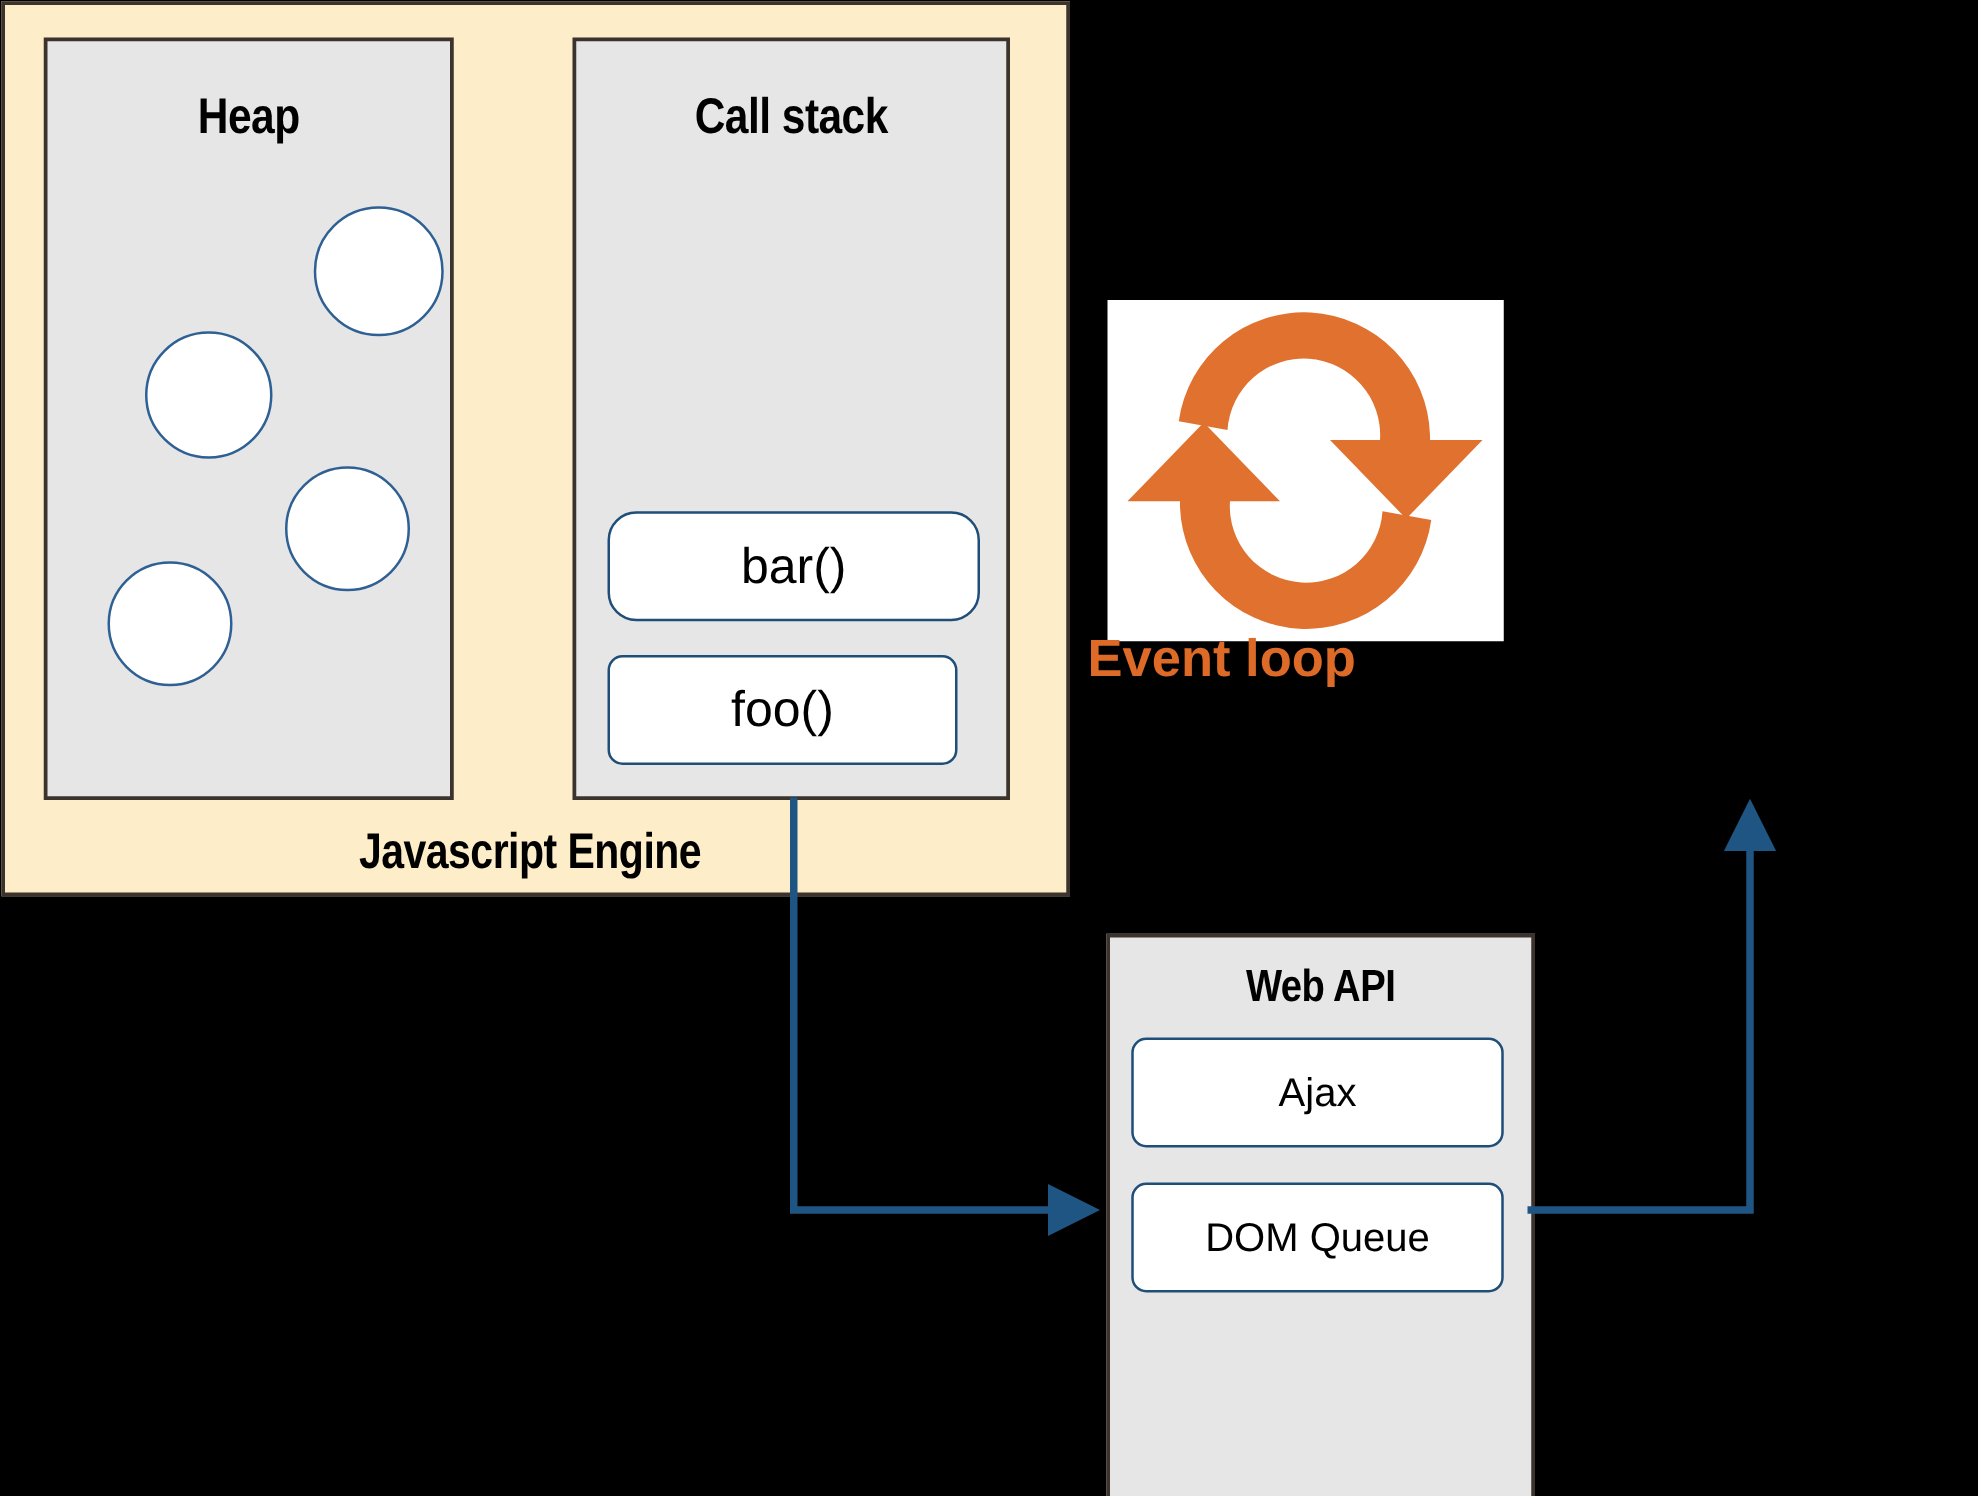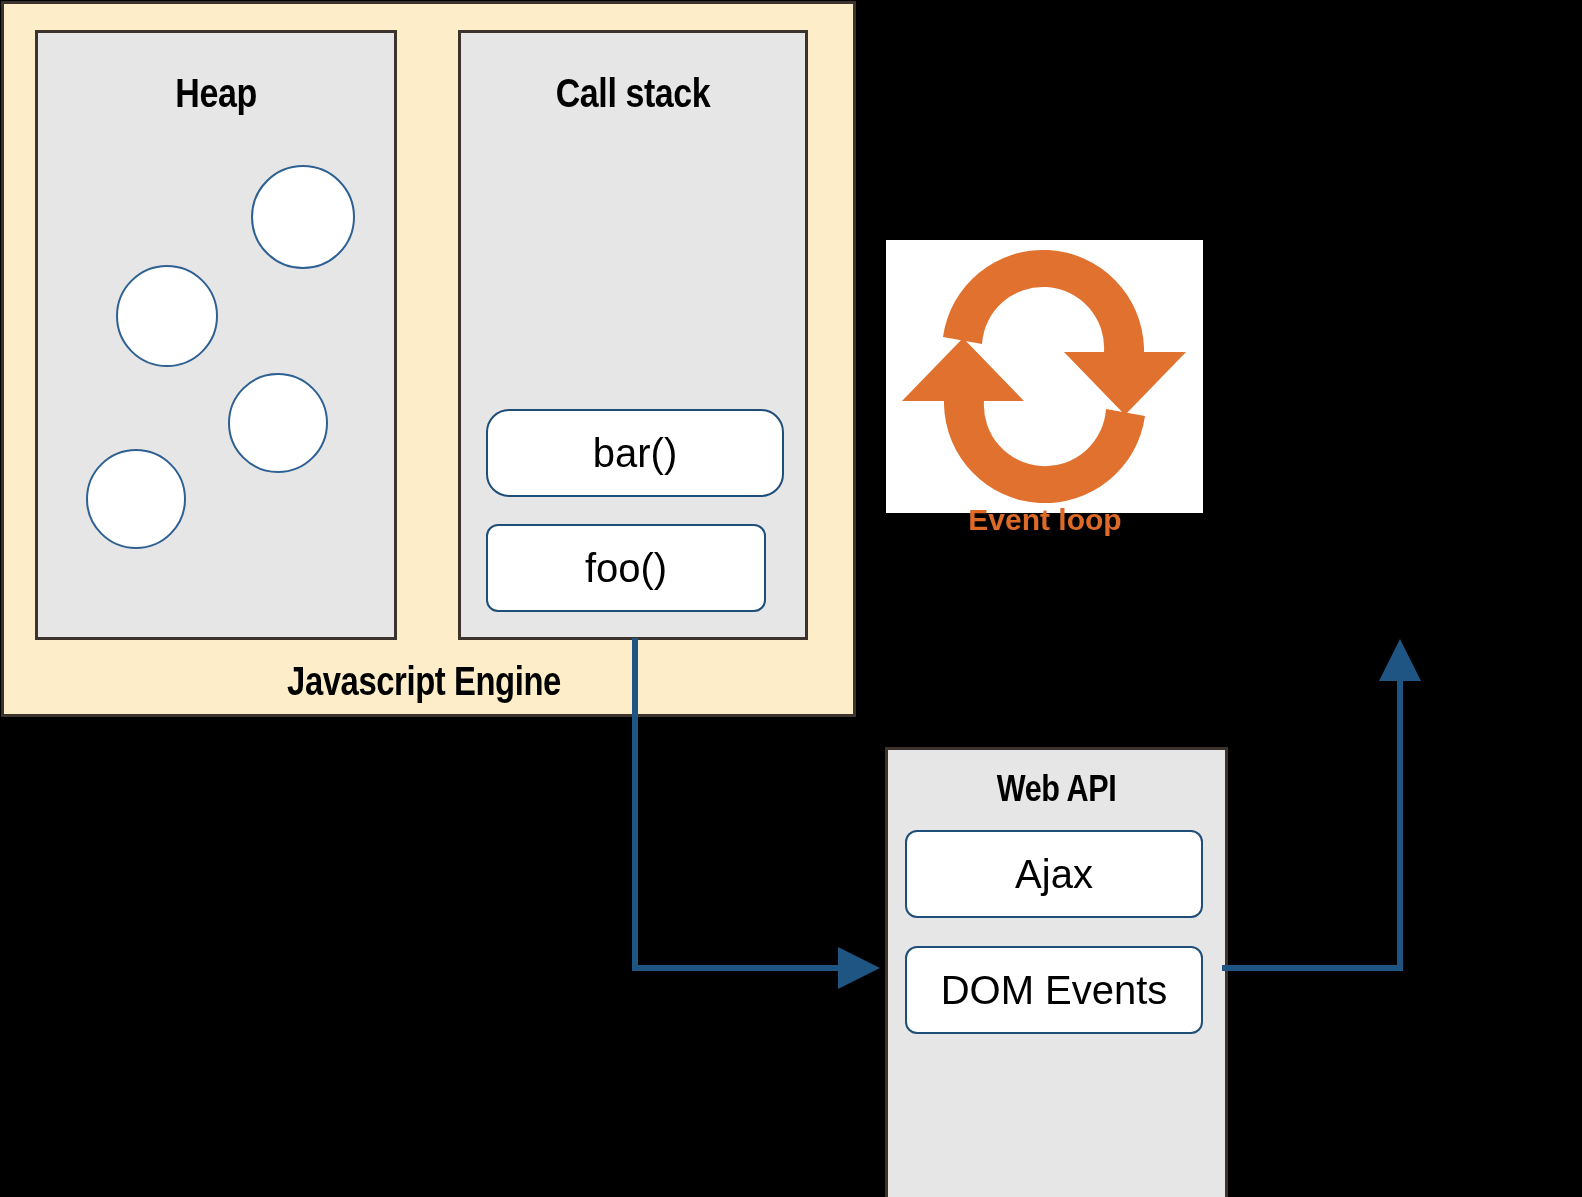--- a/index.html
+++ b/index.html
@@ -61,21 +61,21 @@
     color: #000000;
     white-space: nowrap;
   }
   .title-narrow {
     font-family: "Liberation Sans Narrow", "Liberation Sans", sans-serif;
     transform: scaleX(0.85);
     letter-spacing: -0.5px;
   }
 
   
-  #heap-panel  { left: 35px;  top: 30px;  width: 362px; height: 610px; }
+  #heap-panel  { left: 35px;  top: 30px;  width: 328px; height: 610px; }
   #heap-panel .panel-title { top: 38px; font-size: 40px; }
 
   
   #callstack-panel { left: 458px; top: 30px; width: 350px; height: 610px; }
   #callstack-panel .panel-title { top: 38px; font-size: 40px; }
 
   
   #eventqueue-panel { left: 1238px; top: 28px; width: 337px; height: 607px; }
   #eventqueue-panel .panel-title { top: 38px; font-size: 40px; }
 
@@ -99,39 +99,39 @@
     border: 2px solid #1f4e79;
     border-radius: 12px;
     box-sizing: border-box;
     display: flex;
     align-items: center;
     justify-content: center;
     font-size: 40px;
     color: #000000;
     font-family: "Liberation Sans", sans-serif;
   }
-  .item-box.small { font-size: 40px; text-align: center; }
+  .item-box.small { font-size: 32px; text-align: center; }
 
   
   #eventloop-block {
     position: absolute;
     left: 886px;
     top: 240px;
     width: 317px;
     height: 273px;
     background: #ffffff;
   }
   #eventloop-svg { display: block; width: 100%; height: 100%; }
   #eventloop-label {
     position: absolute;
     left: 870px;
     top: 503px;
     width: 350px;
-    text-align: center;
-    font-size: 30px;
+    text-align: left;
+    font-size: 42px;
     font-weight: bold;
     color: #dd6b27;
     font-family: "Liberation Sans", sans-serif;
     white-space: nowrap;
   }
 
   
   .connector {
     position: absolute;
     left: 0;
@@ -193,21 +193,21 @@
     </svg>
   </div>
   <div id="eventloop-label">Event loop</div>
 
 
   <div class="panel" id="webapi-panel">
     <div class="panel-title title-narrow">Web API</div>
 
     <div class="item-box small" style="left:17px; top:80px; width:298px; height:88px;">Ajax</div>
 
-    <div class="item-box small" style="left:17px; top:196px; width:298px; height:88px;">DOM Events</div>
+    <div class="item-box small" style="left:17px; top:196px; width:298px; height:88px;">DOM Queue</div>
 
   </div>
 
   <svg class="connector">
     <defs>
       <marker id="arrowhead-right" markerWidth="7" markerHeight="7" refX="6" refY="3.5" orient="auto" markerUnits="strokeWidth">
         <path d="M 0 0 L 7 3.5 L 0 7 z" fill="#1f5582"></path>
       </marker>
       <marker id="arrowhead-up" markerWidth="7" markerHeight="7" refX="6" refY="3.5" orient="auto" markerUnits="strokeWidth">
         <path d="M 0 0 L 7 3.5 L 0 7 z" fill="#1f5582"></path>

